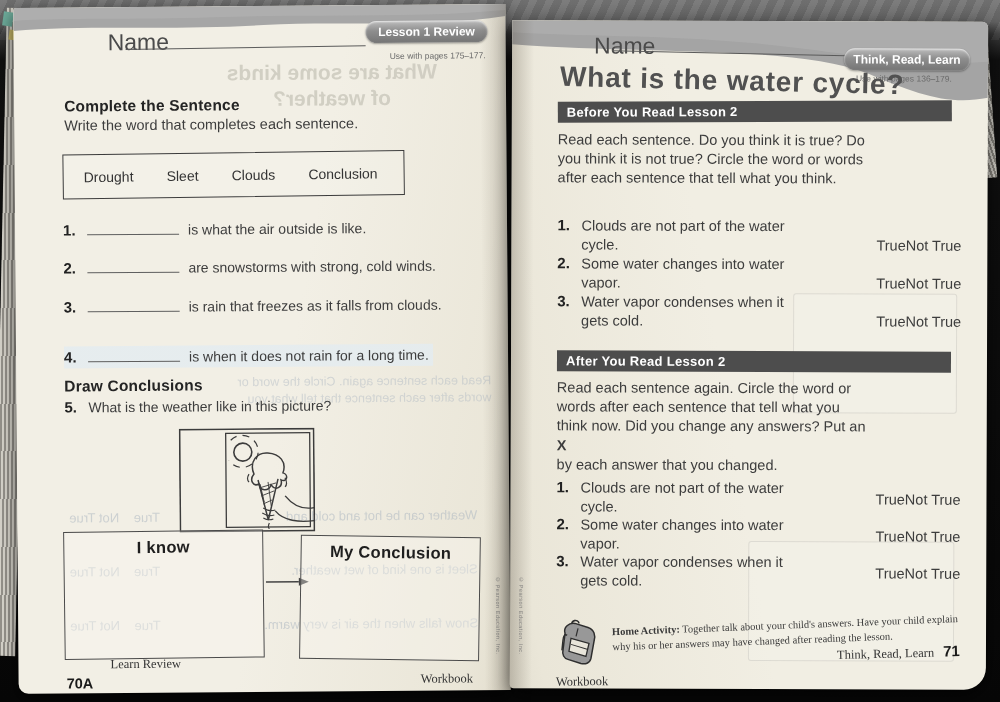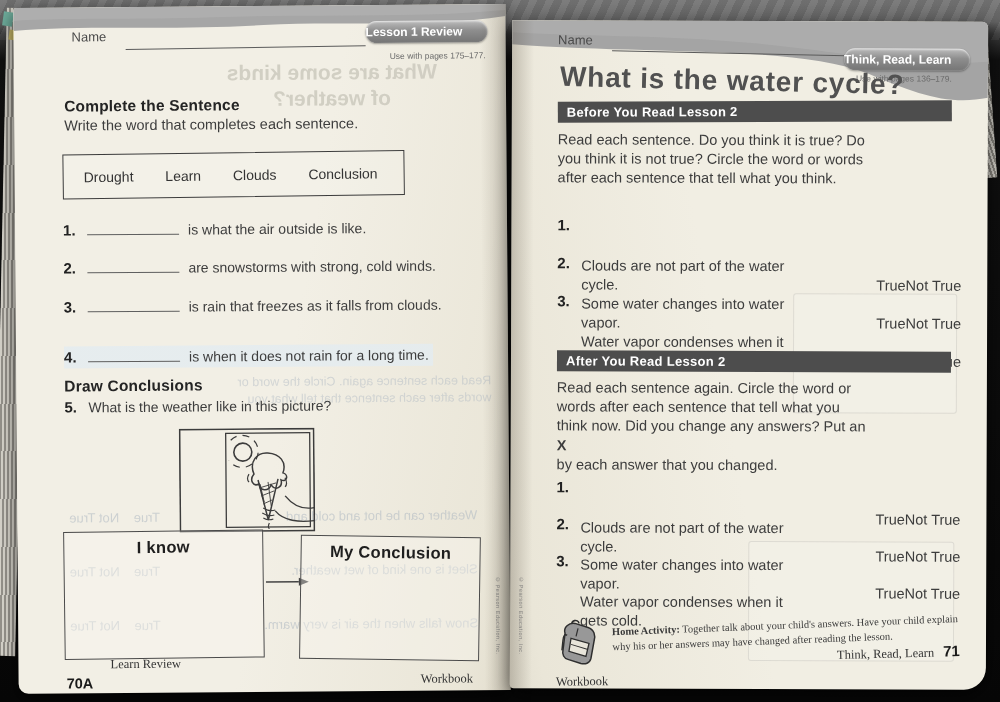--- a/index.html
+++ b/index.html
@@ -21,24 +21,24 @@
          border-radius:3px 0 0 10px;}
   #page-right{left:511px;top:21px;width:476px;height:668px;transform:rotate(.2deg);
          background:linear-gradient(260deg,#f1eee3 55%,#eae6d8 94%,#e3dfd1 100%);
          border-radius:0 6px 22px 4px;}
   .gutter-l{position:absolute;right:0;top:0;width:26px;height:100%;
          background:linear-gradient(90deg,rgba(0,0,0,0) ,rgba(70,60,45,.22));}
   .gutter-r{position:absolute;left:0;top:0;width:22px;height:100%;
          background:linear-gradient(270deg,rgba(0,0,0,0),rgba(70,60,45,.25));}
   .swoosh{position:absolute;left:0;top:0;width:100%;}
   
-  .name-row{position:absolute;color:#4a4a4a;font-size:13px;}
+  .name-row{position:absolute;color:#4a4a4a;font-size:23px;margin-left:36px;}
   .name-line{position:absolute;border-bottom:1.6px solid #5a5a5a;height:1px;}
   .badge{position:absolute;border-radius:13px;color:#fff;font-weight:bold;font-size:12px;
-         text-align:left;background:linear-gradient(180deg,#bdbdbd 0%,#8e8e8e 45%,#757575 100%);
+         text-align:center;background:linear-gradient(180deg,#bdbdbd 0%,#8e8e8e 45%,#757575 100%);
          box-shadow:inset 0 1px 2px rgba(255,255,255,.7),0 1px 2px rgba(0,0,0,.35);}
   .usewith{position:absolute;color:#6b6b6b;font-size:8.5px;}
   .h-bold{position:absolute;color:#242424;font-weight:bold;font-size:15.5px;letter-spacing:.2px;}
   .body-text{position:absolute;color:#3d3d3d;font-size:14px;}
   .bar{position:absolute;background:#4d4d4d;color:#fff;font-weight:bold;font-size:13px;
        padding:3px 0 3px 9px;letter-spacing:.3px;}
   .ghost{position:absolute;transform:scaleX(-1);pointer-events:none;}
   .serif{font-family:"Liberation Serif",serif;}
   .copyright{position:absolute;writing-mode:vertical-rl;font-size:5.5px;color:#8a8a8a;letter-spacing:.5px;}
   
@@ -50,21 +50,21 @@
   .hl4{background:linear-gradient(180deg,rgba(228,236,240,.85),rgba(228,236,240,.85));padding:2px 4px 3px 0;}
   .sketchbox{position:absolute;border:1.6px solid #4a4a4a;background:rgba(252,250,244,.35);}
   .boxlabel{display:block;text-align:center;font-weight:bold;color:#1e1e1e;font-size:16.5px;margin-top:6px;letter-spacing:.3px;}
   .footer-num{position:absolute;font-weight:bold;color:#1a1a1a;font-size:14.5px;}
   .footer-word{position:absolute;color:#333;font-size:12.5px;}
   
   .para{position:absolute;color:#3d3d3d;font-size:14.5px;line-height:19.2px;}
   .para span{display:block;}
   .tf-item{position:absolute;left:46px;width:404px;display:flex;color:#3d3d3d;font-size:14.5px;line-height:18.8px;}
   .tf-item .num{font-weight:bold;color:#222;width:24px;font-size:15px;}
-  .tf-item .itext{width:246px;margin-top:40px;}
+  .tf-item .itext{width:246px;}
   .tf-item .itext span{display:block;}
   .answers{margin-left:auto;display:flex;white-space:nowrap;}
   .ans-end{align-self:flex-end;}
   .ans-mid{align-self:center;margin-top:4px;}
   .home{position:absolute;color:#3a3a3a;font-size:10.5px;line-height:15px;}
   .ghost-rect{position:absolute;border:1px solid rgba(90,90,90,.14);background:rgba(255,255,255,.12);border-radius:3px;}
 </style>
 </head>
 <body>
 
@@ -90,21 +90,21 @@
     <div class="ghost" style="left:168px;top:54px;width:300px;text-align:center;color:#ccc9be;font-weight:bold;font-size:21px;line-height:26px;opacity:.85;">
       <span style="display:block;">What are some kinds</span>
       <span style="display:block;">of weather?</span>
     </div>
 
     <div class="h-bold" style="left:50px;top:90px;">Complete the Sentence</div>
     <div class="body-text" style="left:50px;top:110px;font-size:14.5px;">Write the word that completes each sentence.</div>
 
     <div class="wordbank" style="left:48px;top:146px;width:294px;height:43px;transform:rotate(-.3deg);">
       <span>Drought</span>
-      <span>Learn</span>
+      <span>Sleet</span>
       <span>Clouds</span>
       <span>Conclusion</span>
     </div>
 
     <div class="fill-item" style="top:214px;">
       <span class="num">1.</span>
       <span class="blank"></span>
       <span>is what the air outside is like.</span>
     </div>
     <div class="fill-item" style="top:252px;">

